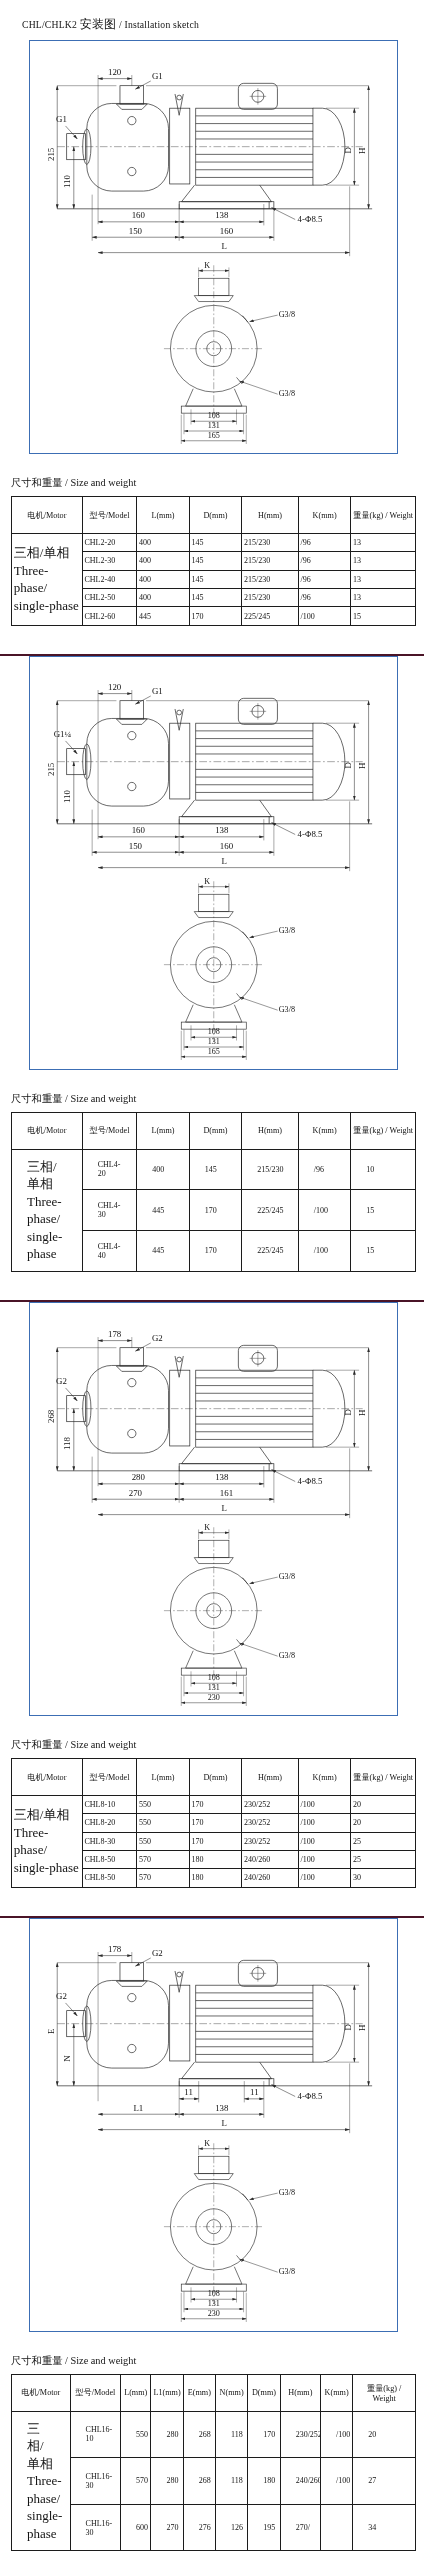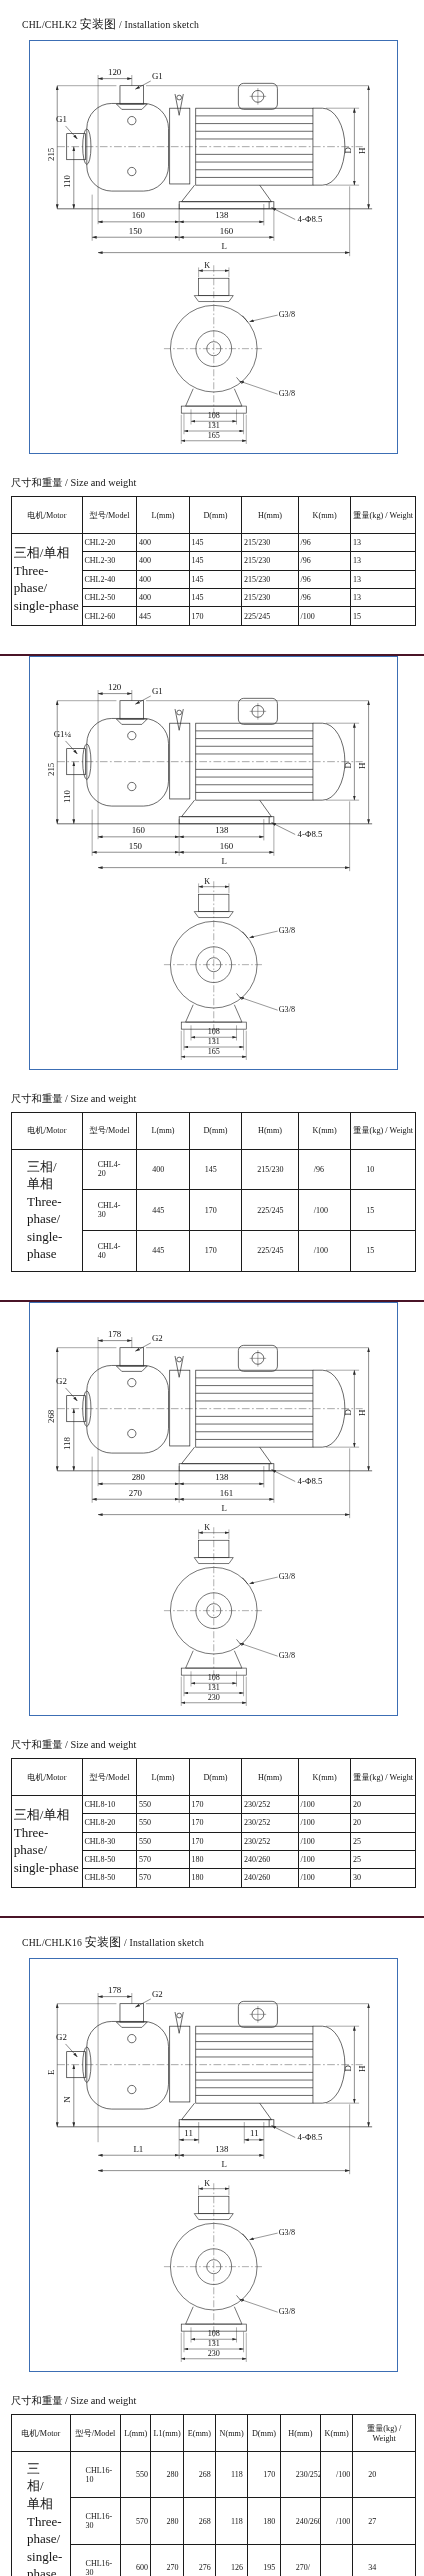--- a/index.html
+++ b/index.html
@@ -543,21 +543,20 @@
           <td>240/260</td>
           <td>/100</td>
           <td>30</td>
         </tr>
 </tbody>
 </table>
 <div class="divider"></div>
 </div>
 
 <div class="section">
-<h2 class="sec-title"><span>CHL/CHLK16</span> <span class="zh">安装图</span> <span>/ Installation sketch</span></h2>
 <div class="sketch-box">
 <svg class="side-svg" viewBox="0 0 620 352">
 <g>
 <line class="cl" x1="46" y1="165" x2="562" y2="165"></line>
 <rect class="ln" x="62" y="143" width="32" height="44"></rect>
           <ellipse class="ln" cx="96" cy="165" rx="7" ry="30"></ellipse>
 <rect class="ln" x="96" y="92" width="138" height="148" rx="42"></rect>
 <rect class="ln" x="152" y="62" width="40" height="31"></rect>
           <path class="ln" d="M146,93 L198,93 L189,102 L155,102 Z"></path>
 <circle class="ln" cx="172" cy="121" r="7"></circle>

